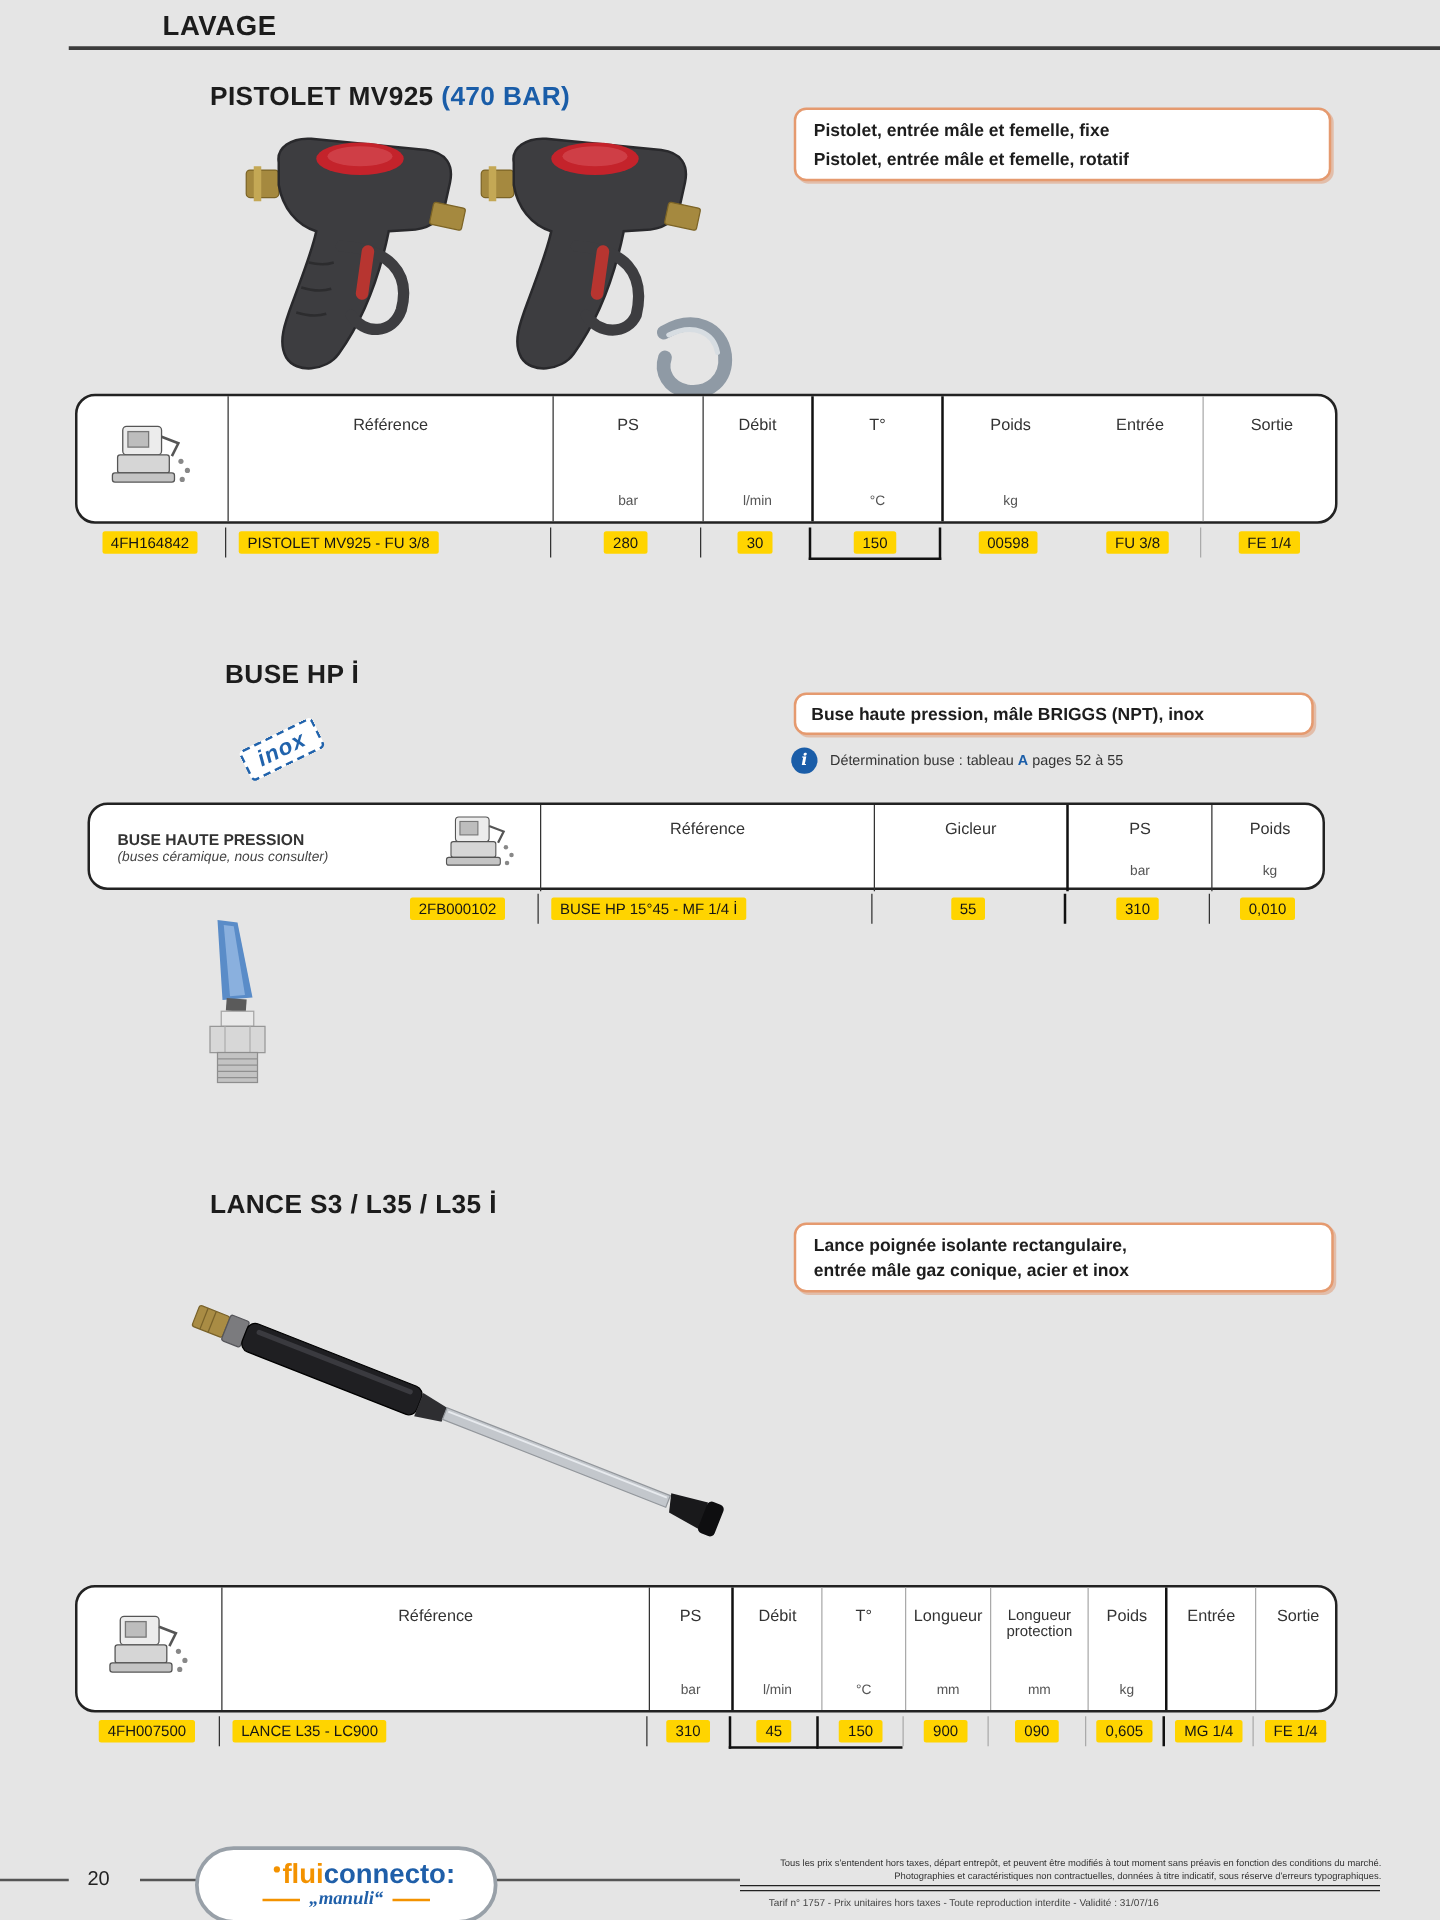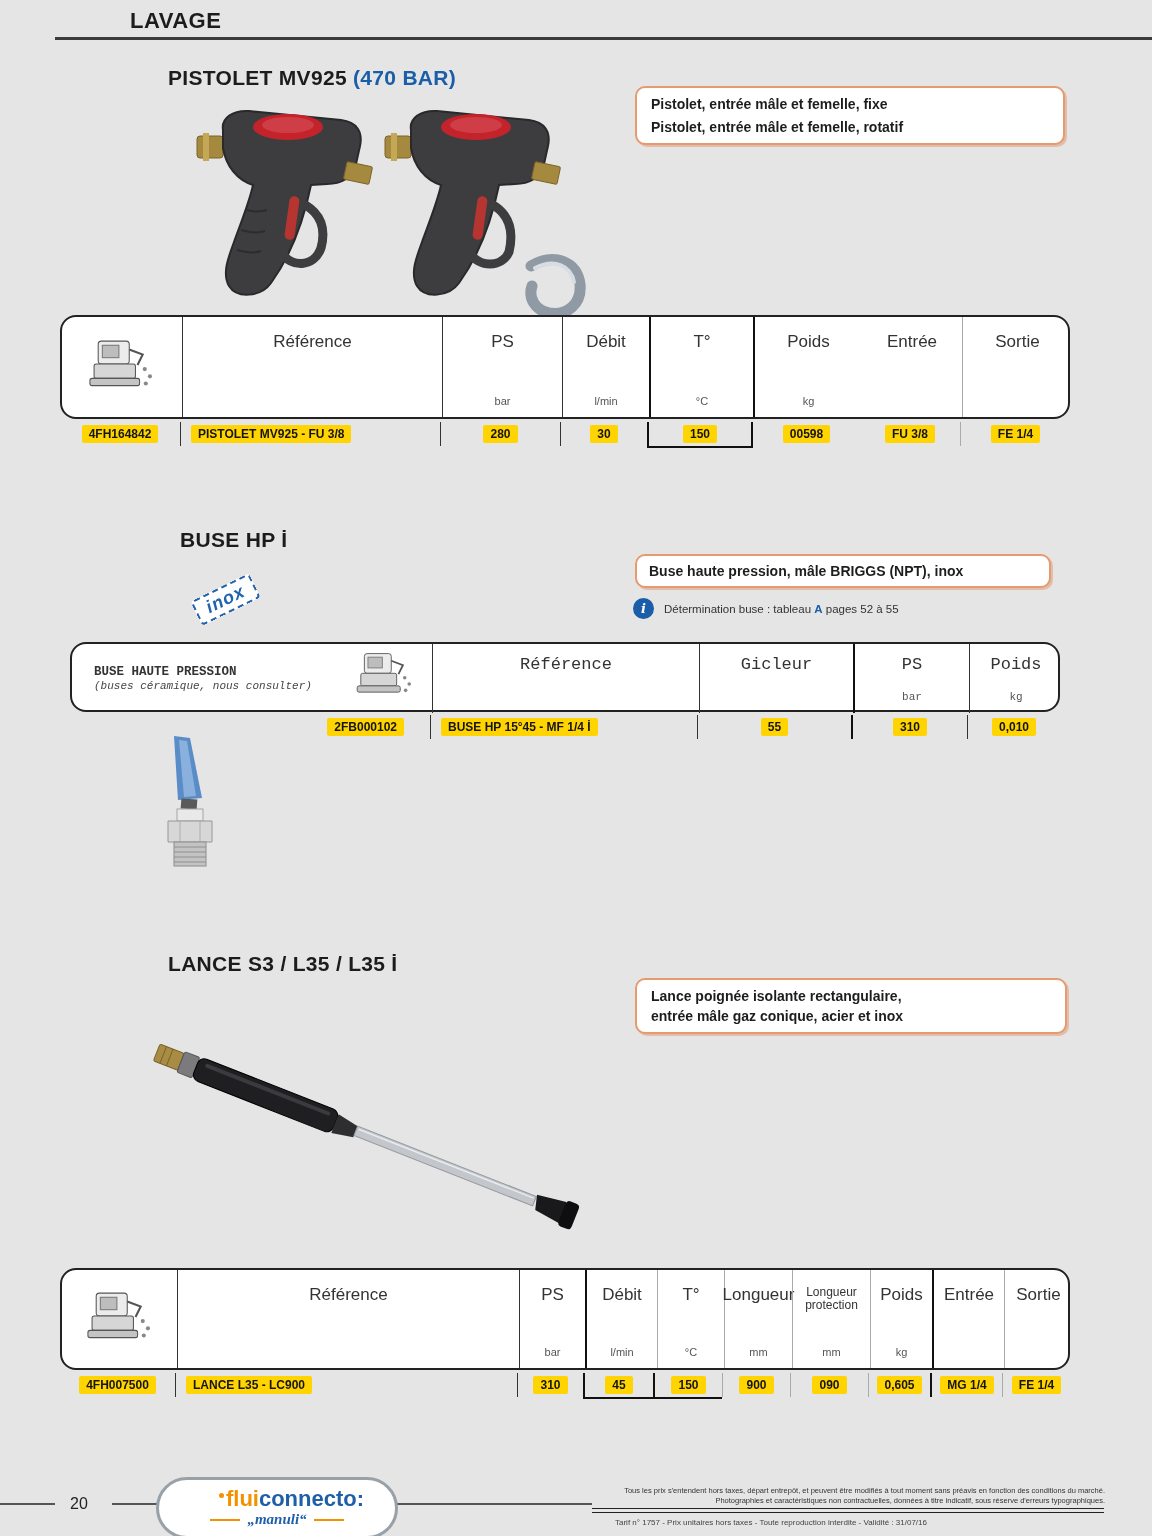--- a/index.html
+++ b/index.html
@@ -17,37 +17,37 @@
   
   .callout{border:2px solid #E59A6F;border-radius:10px;background:#fff;
            box-shadow:2px 2px 0 rgba(222,130,80,.40);
            padding:8px 14px;font-weight:bold;font-size:14px;color:#1d1d1d;}
   .callout .cl + .cl{margin-top:7px;}
 
   
   .tblhead{display:grid;border:2px solid #222;border-radius:16px;background:#fff;}
   .hc{display:flex;flex-direction:column;align-items:center;justify-content:space-between;
       padding:16px 2px 10px;min-width:0;}
-  .hl{font-size:17px;color:#333;text-align:center;line-height:1.1;}
+  .hl{font-size:13px;color:#333;text-align:center;line-height:1.1;}
   .hu{font-size:11px;color:#555;min-height:12px;}
   .icon-cell{justify-content:center;padding:0;}
   .bl1{border-left:1.5px solid #333;}
   .bl2{border-left:2.5px solid #111;}
   .bll{border-left:1px solid #aaa;}
   .br2{border-right:2.5px solid #111;}
   .boxb{border-bottom:2.5px solid #111;}
   .trow{display:grid;margin-top:3px;}
   .rc{display:flex;align-items:center;justify-content:center;height:24px;min-width:0;}
   .rc.left{justify-content:flex-start;padding-left:10px;}
   .rc.right{justify-content:flex-end;padding-right:26px;}
-  .chip{background:#FFD400;color:#151515;font-weight:bold;font-size:12px;
+  .chip{background:#FFD400;color:#151515;font-weight:normal;font-size:12px;
         padding:2px 7px;white-space:nowrap;border-radius:2px;text-align:center;}
 
   .t1h{height:100px;}
-  .t2h{height:66px;font-family:Liberation Mono, monospace;}
+  .t2h{height:66px;}
   .t3h{height:98px;}
   .t2left{flex-direction:row;justify-content:space-between;align-items:center;
           padding:6px 14px 6px 22px;}
   .t2left .tt{font-size:12.5px;font-weight:bold;color:#333;line-height:1.25;}
   .t2left .ts{font-size:11px;font-style:italic;font-weight:normal;color:#444;}
 
   
   .inox{left:193px;top:586px;transform:rotate(-26deg);color:#2163AC;border:2px dashed #2163AC;
         border-radius:4px;font-style:italic;font-weight:bold;font-size:18px;
         padding:1px 10px;letter-spacing:1px;background:#fff;}

